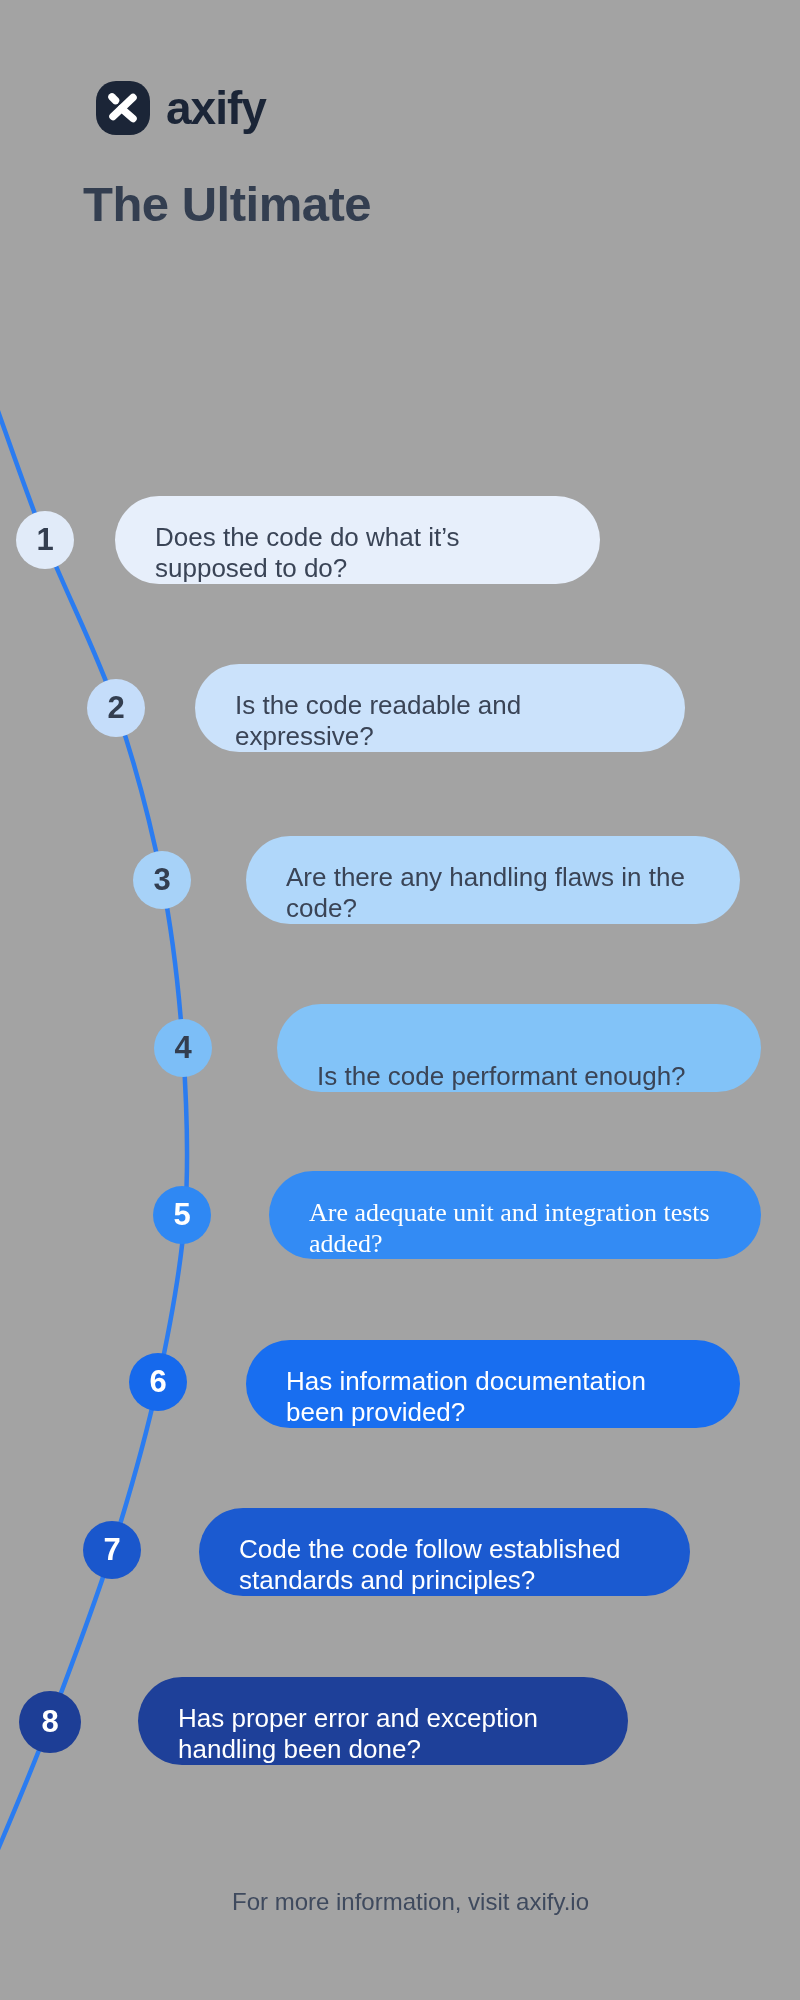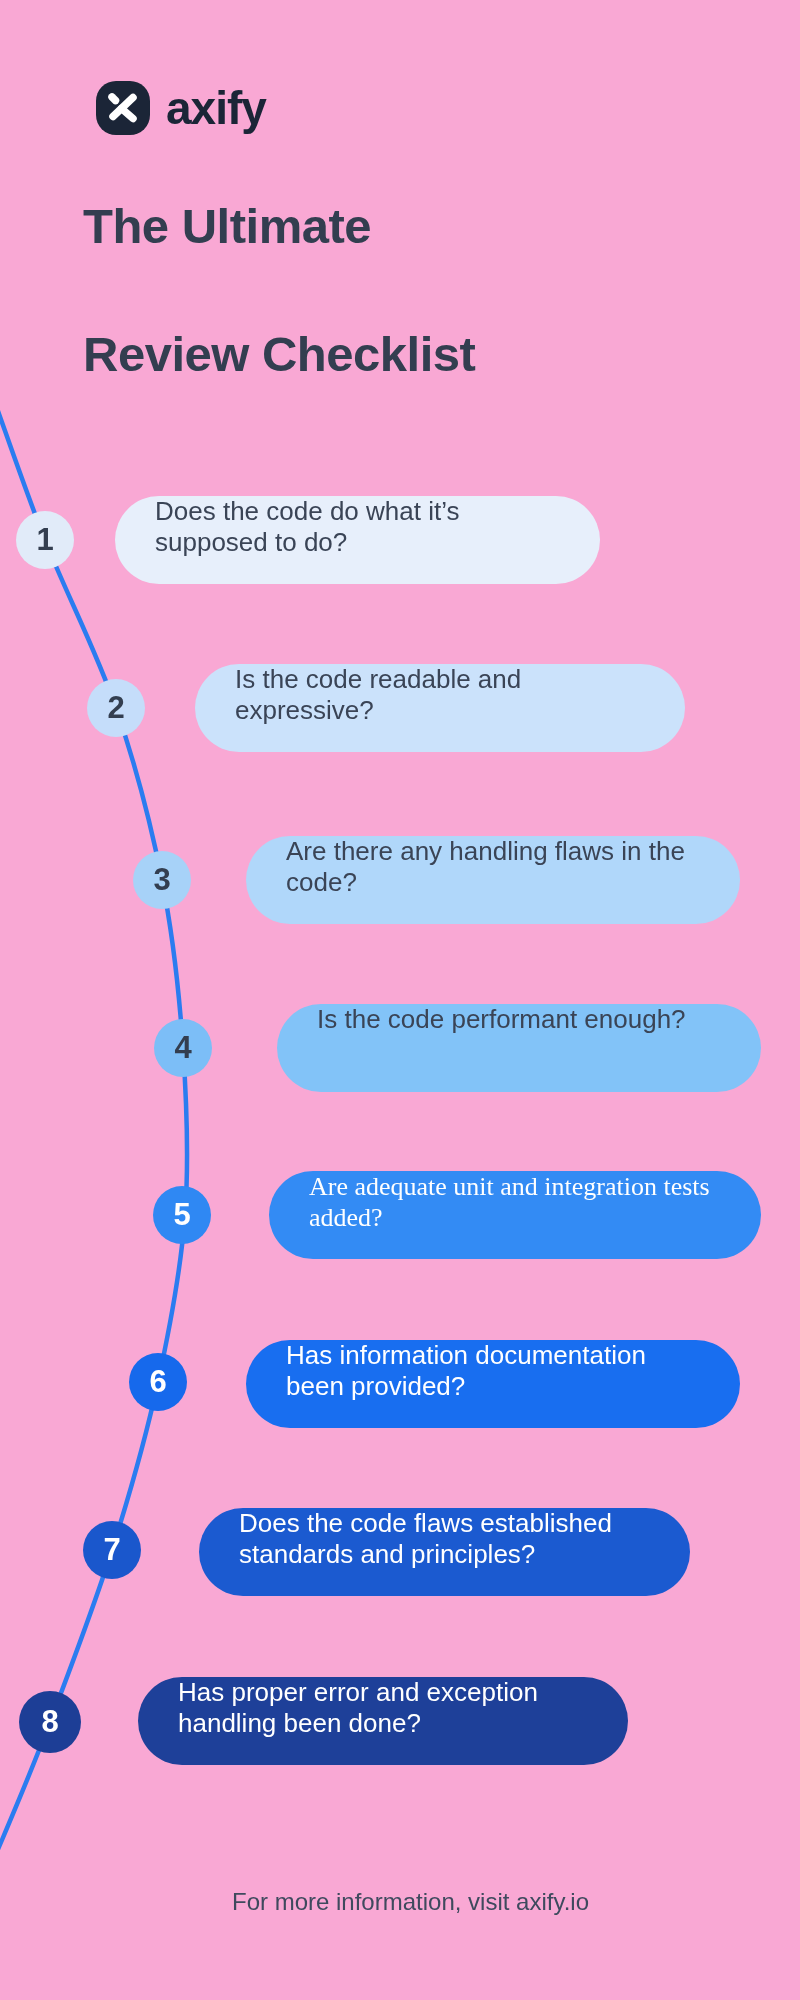--- a/index.html
+++ b/index.html
@@ -1,50 +1,50 @@
 <!DOCTYPE html>
 <html><head>
 <meta charset="utf-8">
 <style>
   * { margin: 0; padding: 0; box-sizing: border-box; }
   html, body { background: #e9ebef; }
   .canvas {
     position: relative;
     width: 800px;
     height: 2000px;
-    background: #f9a8d4;
+    background: #a3a3a3;
     overflow: hidden;
     font-family: "Liberation Sans", sans-serif;
   }
   
   .curve-svg { position: absolute; left: 0; top: 0; width: 800px; height: 2000px; }
 
   
   .logo { position: absolute; left: 95px; top: 80px; display: flex; align-items: center; gap: 15px; }
   .logo-icon { width: 56px; height: 56px; display: block; }
   .brand {
     font-size: 46px; font-weight: bold; color: #1b2537; letter-spacing: -1px;
   }
 
   
   .title {
-    position: absolute; left: 83px; top: 194px; width: 640px;
+    position: absolute; left: 83px; top: 172px; width: 640px;
     font-size: 49px; line-height: 64px; font-weight: bold;
     color: #333e50; letter-spacing: -0.5px;
   }
 
   
   .num {
     position: absolute; width: 58px; height: 58px; border-radius: 50%;
     display: flex; align-items: center; justify-content: center;
     font-size: 31px; font-weight: bold;
   }
   .bubble {
     position: absolute; height: 88px; border-radius: 44px;
-    display: flex; align-items: flex-start;
+    display: flex; align-items: flex-end;
     padding: 0 40px;
     font-size: 26px; line-height: 31px; font-weight: 500;
   }
   .item-1 .num { left: 16px;  top: 511px; }
   .item-1 .bubble { left: 115px; top: 496px; width: 485px; }
   .item-2 .num { left: 87px;  top: 679px; }
   .item-2 .bubble { left: 195px; top: 664px; width: 490px; }
   .item-3 .num { left: 133px; top: 851px; }
   .item-3 .bubble { left: 246px; top: 836px; width: 494px; }
   .item-4 .num { left: 154px; top: 1019px; }
@@ -85,21 +85,21 @@
   <div class="logo">
     <svg class="logo-icon" viewBox="0 0 56 56" xmlns="http://www.w3.org/2000/svg">
       <rect x="1" y="1" width="54" height="54" rx="20" fill="#1b2537"></rect>
       <path d="M17 17 L20.5 20.5" stroke="#ffffff" stroke-width="7.5" stroke-linecap="round"></path>
       <path d="M38 17.5 L18 36.5" stroke="#ffffff" stroke-width="7.5" stroke-linecap="round"></path>
       <path d="M26.5 28.5 L38 38.5" stroke="#ffffff" stroke-width="7.5" stroke-linecap="round"></path>
     </svg>
     <span class="brand">axify</span>
   </div>
 
-  <h1 class="title"><span>The Ultimate</span><br><br><span>Review Checklist</span></h1>
+  <h1 class="title"><span>The Ultimate</span><br><br></h1>
 
   <div class="item item-1">
     <div class="num" style="background: rgb(225, 235, 249); color: rgb(51, 62, 80);">1</div>
     <div class="bubble" style="background: rgb(231, 239, 251); color: rgb(58, 68, 86);">
         <span>Does the code do what it’s supposed to do?</span>
       </div>
   </div>
   <div class="item item-2">
     <div class="num" style="background: rgb(197, 221, 250); color: rgb(51, 62, 80);">2</div>
     <div class="bubble" style="background: rgb(203, 226, 251); color: rgb(58, 68, 86);">
@@ -126,21 +126,21 @@
   </div>
   <div class="item item-6">
     <div class="num" style="background: rgb(22, 105, 236); color: rgb(255, 255, 255);">6</div>
     <div class="bubble" style="background: rgb(24, 110, 240); color: rgb(255, 255, 255);">
         <span>Has information documentation been provided?</span>
       </div>
   </div>
   <div class="item item-7">
     <div class="num" style="background: rgb(26, 87, 204); color: rgb(255, 255, 255);">7</div>
     <div class="bubble" style="background: rgb(27, 90, 208); color: rgb(255, 255, 255);">
-        <span>Does the code flaws established standards and principles?</span>
+        <span>Code the code follow established standards and principles?</span>
       </div>
   </div>
   <div class="item item-8">
     <div class="num" style="background: rgb(29, 62, 150); color: rgb(255, 255, 255);">8</div>
     <div class="bubble" style="background: rgb(30, 64, 153); color: rgb(255, 255, 255);">
         <span>Has proper error and exception handling been done?</span>
       </div>
   </div>
 
   <div class="footer">For more information, visit axify.io</div>

